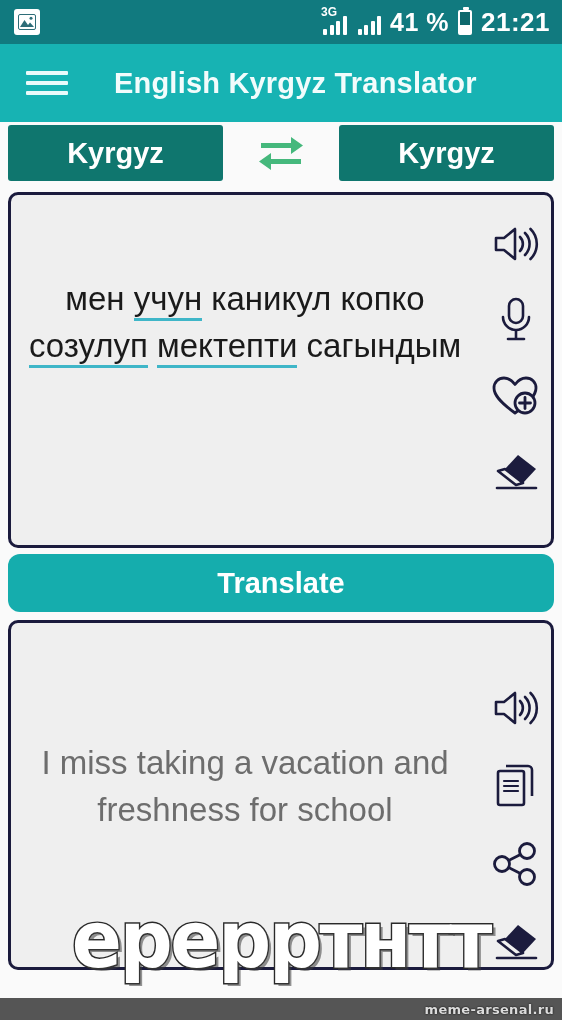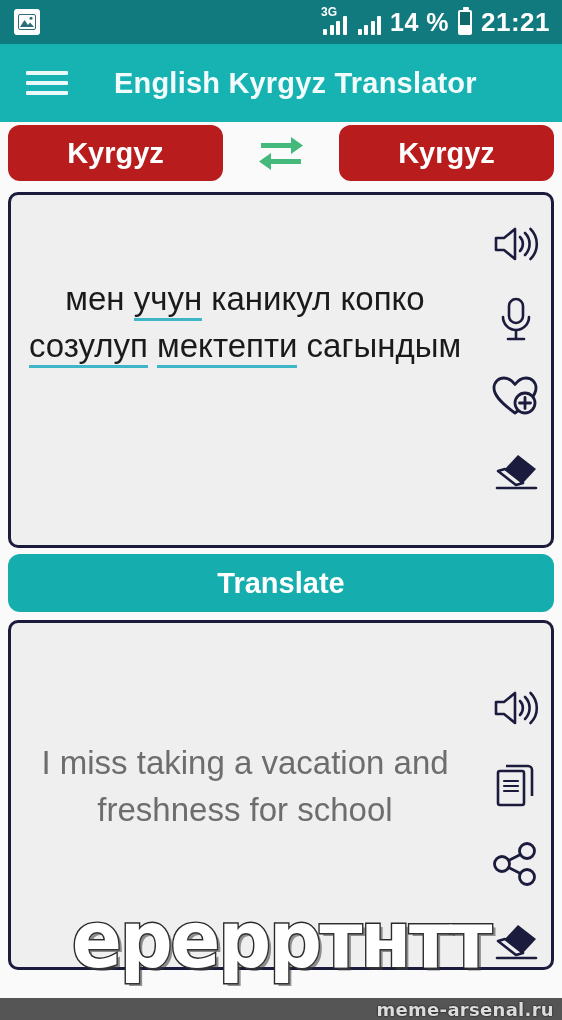--- a/index.html
+++ b/index.html
@@ -72,21 +72,21 @@
 
   
   .langbar {
     height: 62px; width: 100%;
     background: #fafafa;
     display: flex; align-items: center;
     padding: 0 8px; gap: 0;
   }
   .lang-btn {
     flex: 0 0 215px; height: 56px;
-    background: #b91c1c; border-radius: 12px;
+    background: #0f766e; border-radius: 3px;
     display: flex; align-items: center; justify-content: center;
     color: #ffffff; font-size: 29px; font-weight: bold;
     cursor: pointer;
   }
   .lang-btn.right { margin-left: auto; }
   .swap-btn {
     flex: 1 1 auto; height: 56px;
     display: flex; align-items: center; justify-content: center;
     cursor: pointer;
   }
@@ -151,21 +151,21 @@
 
   
   .bottombar {
     position: absolute; left: 0; right: 0; bottom: 0;
     height: 22px; background: #555555;
     display: flex; align-items: center; justify-content: flex-end;
     padding-right: 8px;
   }
   .watermark {
     font-family: "DejaVu Sans", sans-serif;
-    font-size: 18px; font-weight: bold;
+    font-size: 13px; font-weight: bold;
     color: #dcdcdc;
     text-shadow: 0 0 2px #000;
     letter-spacing: 0.3px;
   }
 </style>
 </head>
 <body>
 
 <div class="phone">
 
@@ -189,21 +189,21 @@
           </span>
       </div>
       <div class="sig second">
         <span class="bars">
             <i></i>
             <i></i>
             <i></i>
             <i></i>
           </span>
       </div>
-      <span class="batt-pct">14 %</span>
+      <span class="batt-pct">41 %</span>
       <span class="batt">
           <span class="fill"></span>
         </span>
       <span class="clock">21:21</span>
     </div>
   </div>
 
   <div class="appbar">
     <div class="hamburger">
       <span></span>

